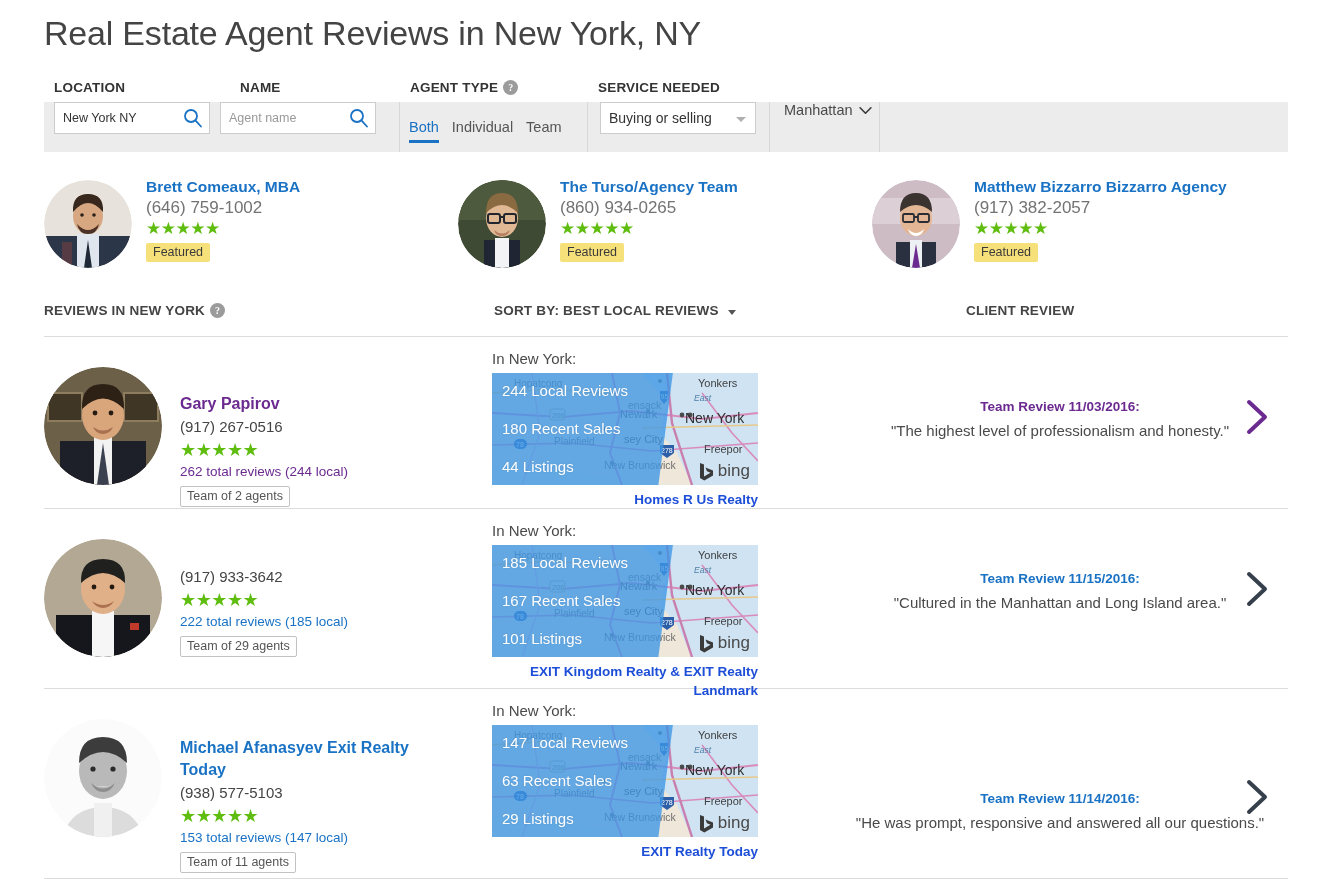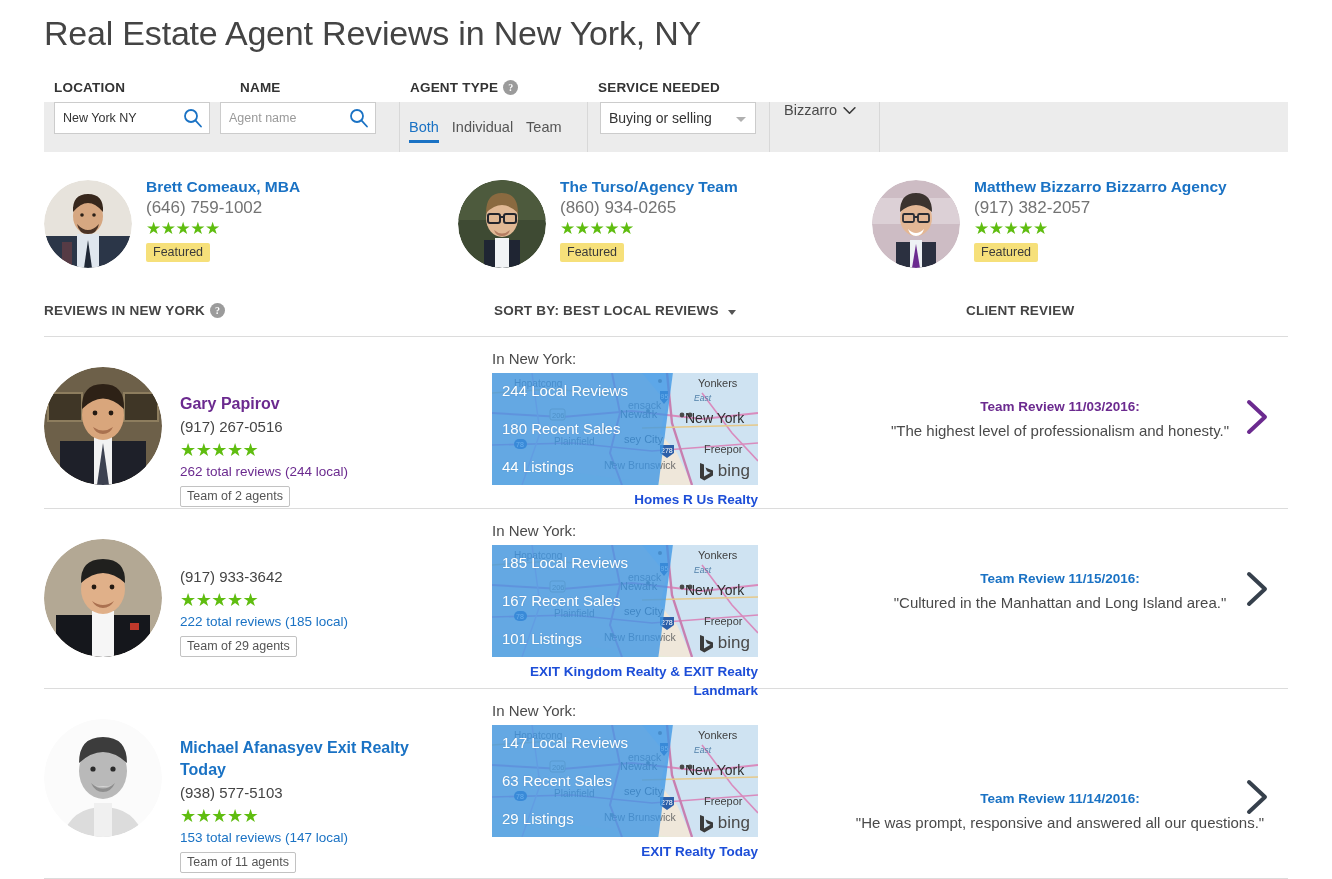--- a/index.html
+++ b/index.html
@@ -461,21 +461,21 @@
 
     <div class="fcell c-service divider">
       <div class="select-box">
         <span>Buying or selling</span>
         <span class="caret-sm"></span>
       </div>
     </div>
 
     <div class="fcell c-adv divider">
       <div class="adv-btn">
-        <span>Bizzarro</span>
+        <span>Manhattan</span>
         <svg class="chev-dn" viewBox="0 0 14 10">
           <polyline points="1,2 7,8 13,2" fill="none" stroke="#3a3a3a" stroke-width="1.8" stroke-linecap="round" stroke-linejoin="round"></polyline>
         </svg>
       </div>
     </div>
 
     <div class="fcell c-rest"></div>
   </div>
 
   <div class="featured">

